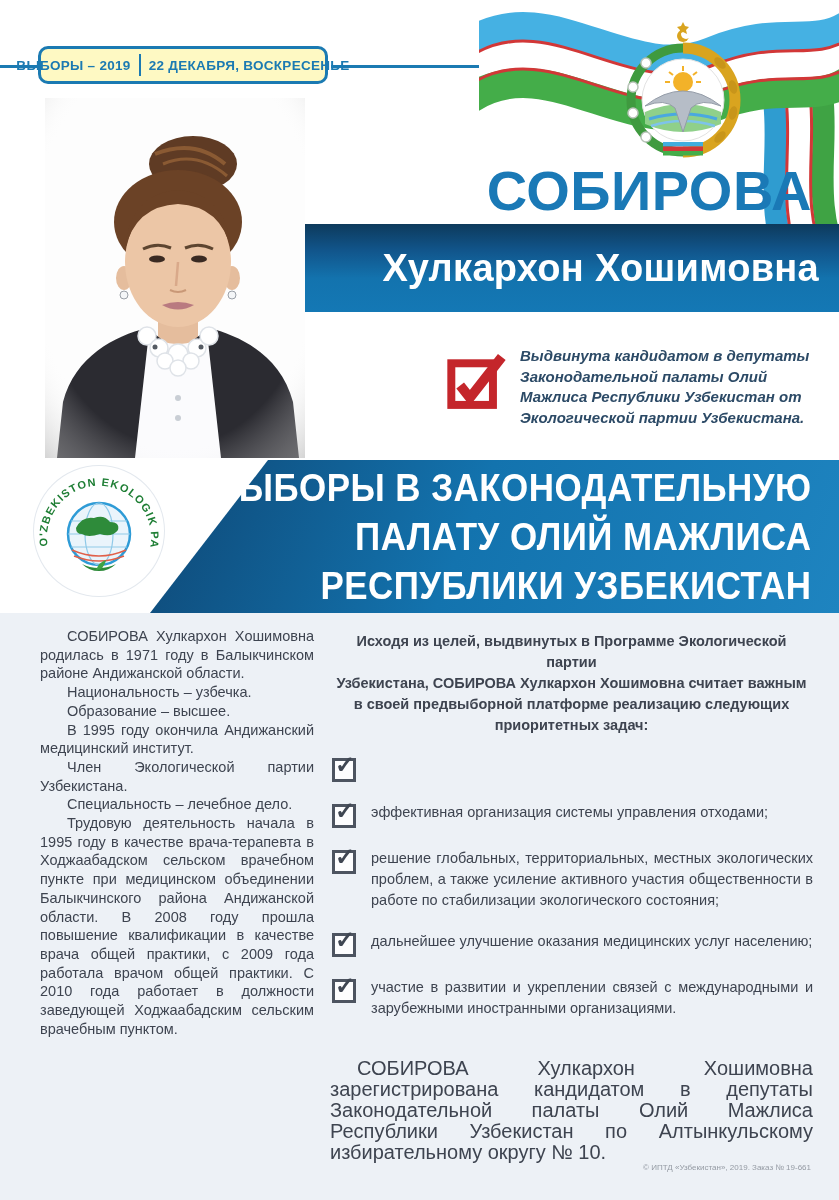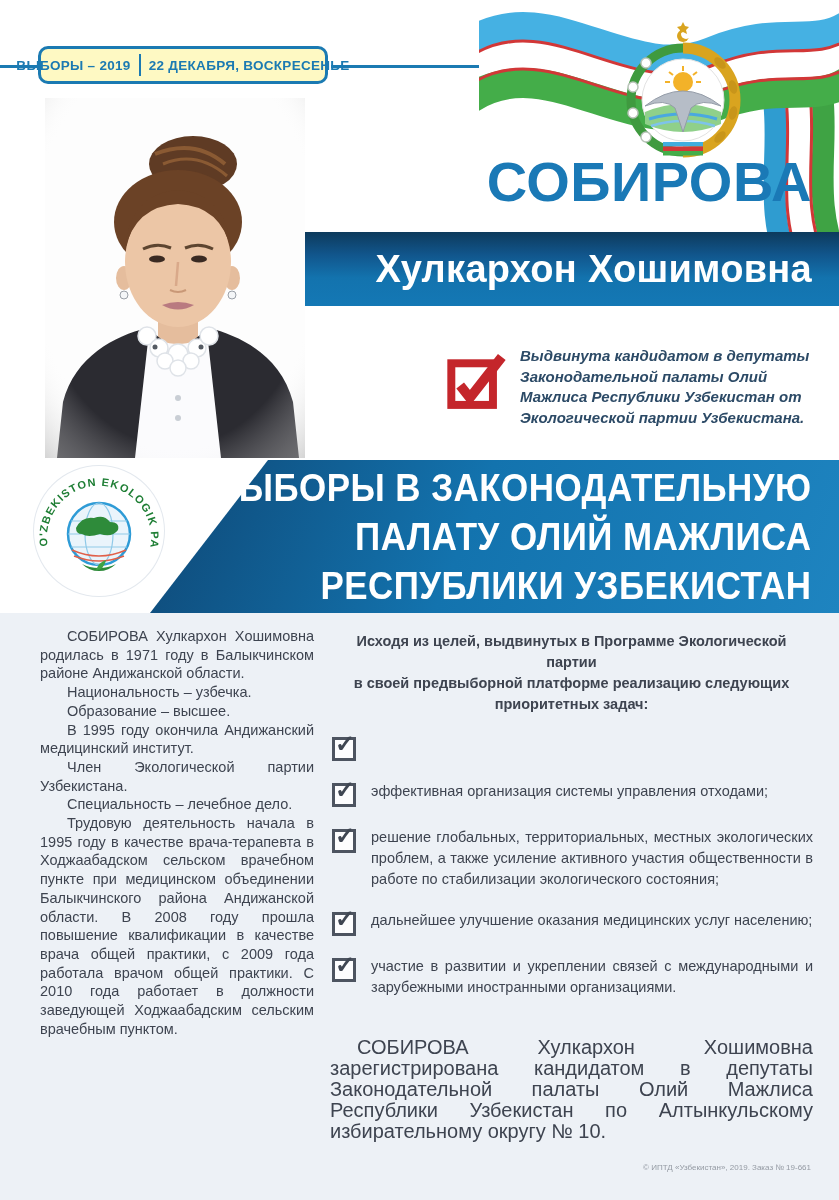--- a/index.html
+++ b/index.html
@@ -20,27 +20,27 @@
     display:flex;align-items:center;justify-content:center;box-sizing:border-box;
   }
   .badge span{color:#1b7ab2;font-weight:bold;font-size:13.5px;letter-spacing:.3px;white-space:nowrap;padding:0 8px;}
   .badge .sep{width:2px;height:22px;background:#1b7ab2;flex:none;}
   
   .flag-art{position:absolute;left:479px;top:0;width:360px;height:310px;z-index:1;pointer-events:none;}
   
   .photo{position:absolute;left:44px;top:98px;width:262px;height:360px;z-index:3;}
   
   .surname{
-    position:absolute;right:27px;top:154px;width:560px;text-align:right;z-index:2;
+    position:absolute;right:27px;top:163px;width:560px;text-align:right;z-index:2;
     font-size:56px;font-weight:bold;color:#1a79b6;letter-spacing:.5px;line-height:1;
   }
   .name-band{
-    position:absolute;left:256px;top:232px;width:583px;height:74px;z-index:2;box-sizing:border-box;
+    position:absolute;left:256px;top:224px;width:583px;height:88px;z-index:2;box-sizing:border-box;
     background:linear-gradient(180deg,#0d3a5c 0%,#11558b 30%,#1373ae 62%,#1478b5 100%);
-    display:flex;align-items:center;justify-content:flex-end;padding-right:27px;
+    display:flex;align-items:center;justify-content:flex-end;padding-right:20px;
   }
   .name-band .given{color:#fff;font-size:38px;font-weight:bold;letter-spacing:.3px;}
   
   .nomination{position:absolute;left:446px;top:346px;width:384px;display:flex;z-index:2;}
   .red-check{flex:none;width:62px;height:66px;margin-top:2px;}
   .nom-text{
     margin-left:12px;width:306px;font-size:15px;line-height:20.5px;
     font-weight:bold;font-style:italic;color:#2c4a66;
   }
   
@@ -259,20 +259,21 @@
     <p>Образование – высшее.</p>
     <p>В 1995 году окончила Андижанский медицинский институт.</p>
     <p>Член Экологической партии Узбекистана.</p>
     <p>Специальность – лечебное дело.</p>
     <p>Трудовую деятельность начала в 1995 году в качестве врача-терапевта в Ходжаабадском сельском врачебном пункте при медицинском объединении Балыкчинского района Андижанской области. В 2008 году прошла повышение квалификации в качестве врача общей практики, с 2009 года работала врачом общей практики. С 2010 года работает в должности заведующей Ходжаабадским сельским врачебным пунктом.</p>
   </div>
 
   <div class="platform">
     <div class="intro">
       <div>Исходя из целей, выдвинутых в Программе Экологической партии</div>
+      <div>Узбекистана, СОБИРОВА Хулкархон Хошимовна считает важным</div>
       <div>в своей предвыборной платформе реализацию следующих</div>
       <div>приоритетных задач:</div>
     </div>
 
     <div class="check-item">
       <div class="cbx">
           <span class="tick">✓</span>
         </div>
     </div>
     <div class="check-item">

